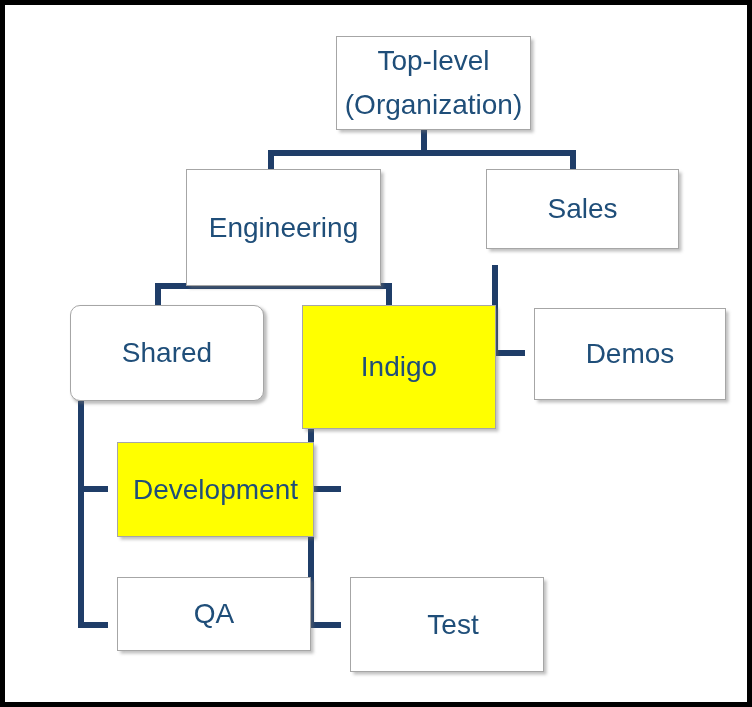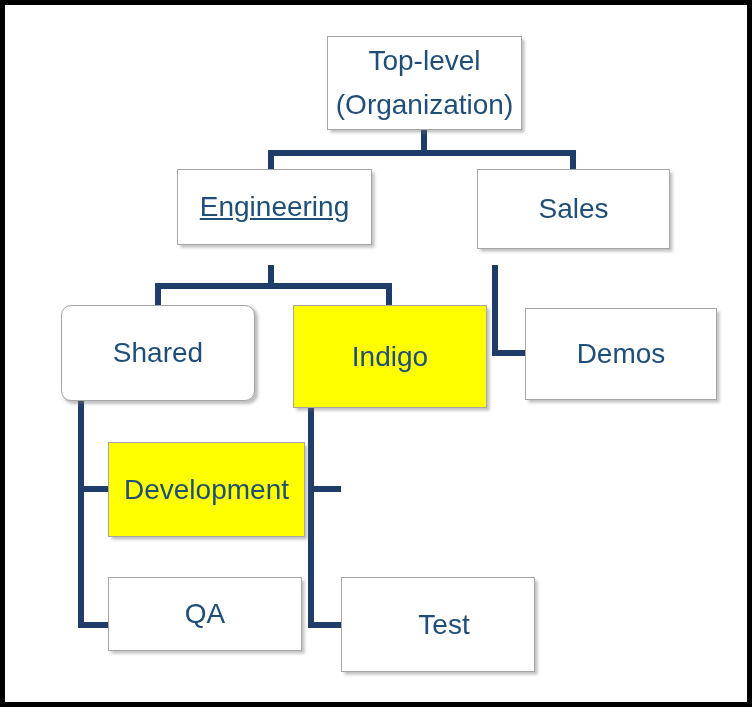--- a/index.html
+++ b/index.html
@@ -16,30 +16,31 @@
     position:relative;width:752px;height:707px;box-sizing:border-box;
     border:5px solid var(--frame);background:var(--bg);overflow:hidden;
   }
   .node{
     position:absolute;box-sizing:border-box;background:#fff;
     border:1.5px solid var(--box-border);
     box-shadow:2.5px 2.5px 3px rgba(110,110,110,0.45);
     display:flex;flex-direction:column;justify-content:center;
     color:var(--text);font-size:28px;line-height:44px;text-align:center;
     z-index:2;
+    margin-left:9px;
   }
   .node.highlight{background:var(--highlight);}
   .conn{position:absolute;background:var(--line);z-index:1;}
 
   
   #n-top{left:322px;top:31px;width:195px;height:94px;}
-  #n-engineering{left:172px;top:164px;width:195px;height:76px;text-decoration:underline;}
+  #n-engineering{left:172px;top:164px;width:195px;height:117px;}
   #n-sales{left:472px;top:164px;width:193px;height:80px;}
   #n-shared{left:56px;top:300px;width:194px;height:96px;border-radius:10px;}
-  #n-indigo{left:288px;top:300px;width:194px;height:103px;}
+  #n-indigo{left:288px;top:300px;width:194px;height:124px;}
   #n-demos{left:520px;top:303px;width:192px;height:92px;}
   #n-development{left:103px;top:437px;width:197px;height:95px;}
   #n-dev{left:336px;top:437px;width:194px;height:97px;}
   #n-qa{left:103px;top:572px;width:194px;height:74px;}
   #n-test{left:336px;top:572px;width:194px;height:95px;padding-left:12px;}
 
   
   #c-top-stem{left:416px;top:125px;width:6px;height:26px;}
   #c-bus1{left:263px;top:145px;width:308px;height:6px;}
   #c-eng-drop{left:263px;top:145px;width:6px;height:19px;}

